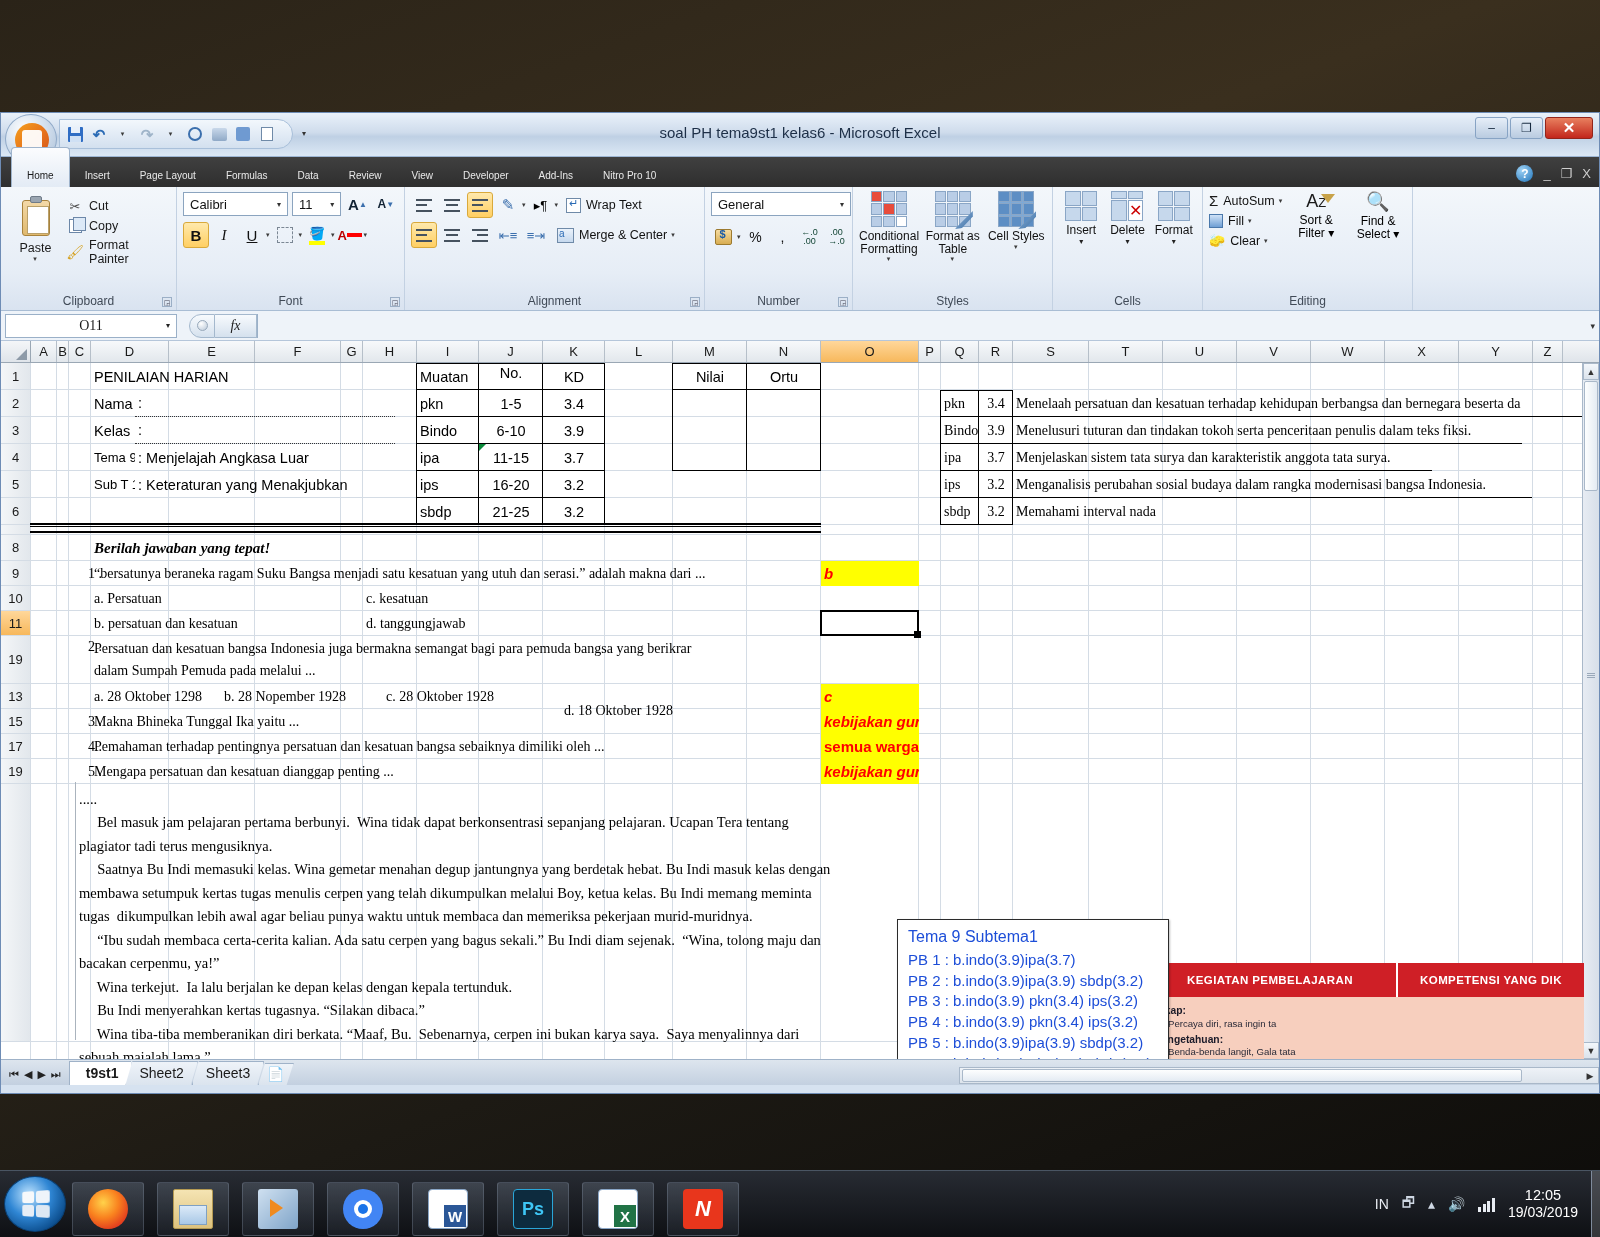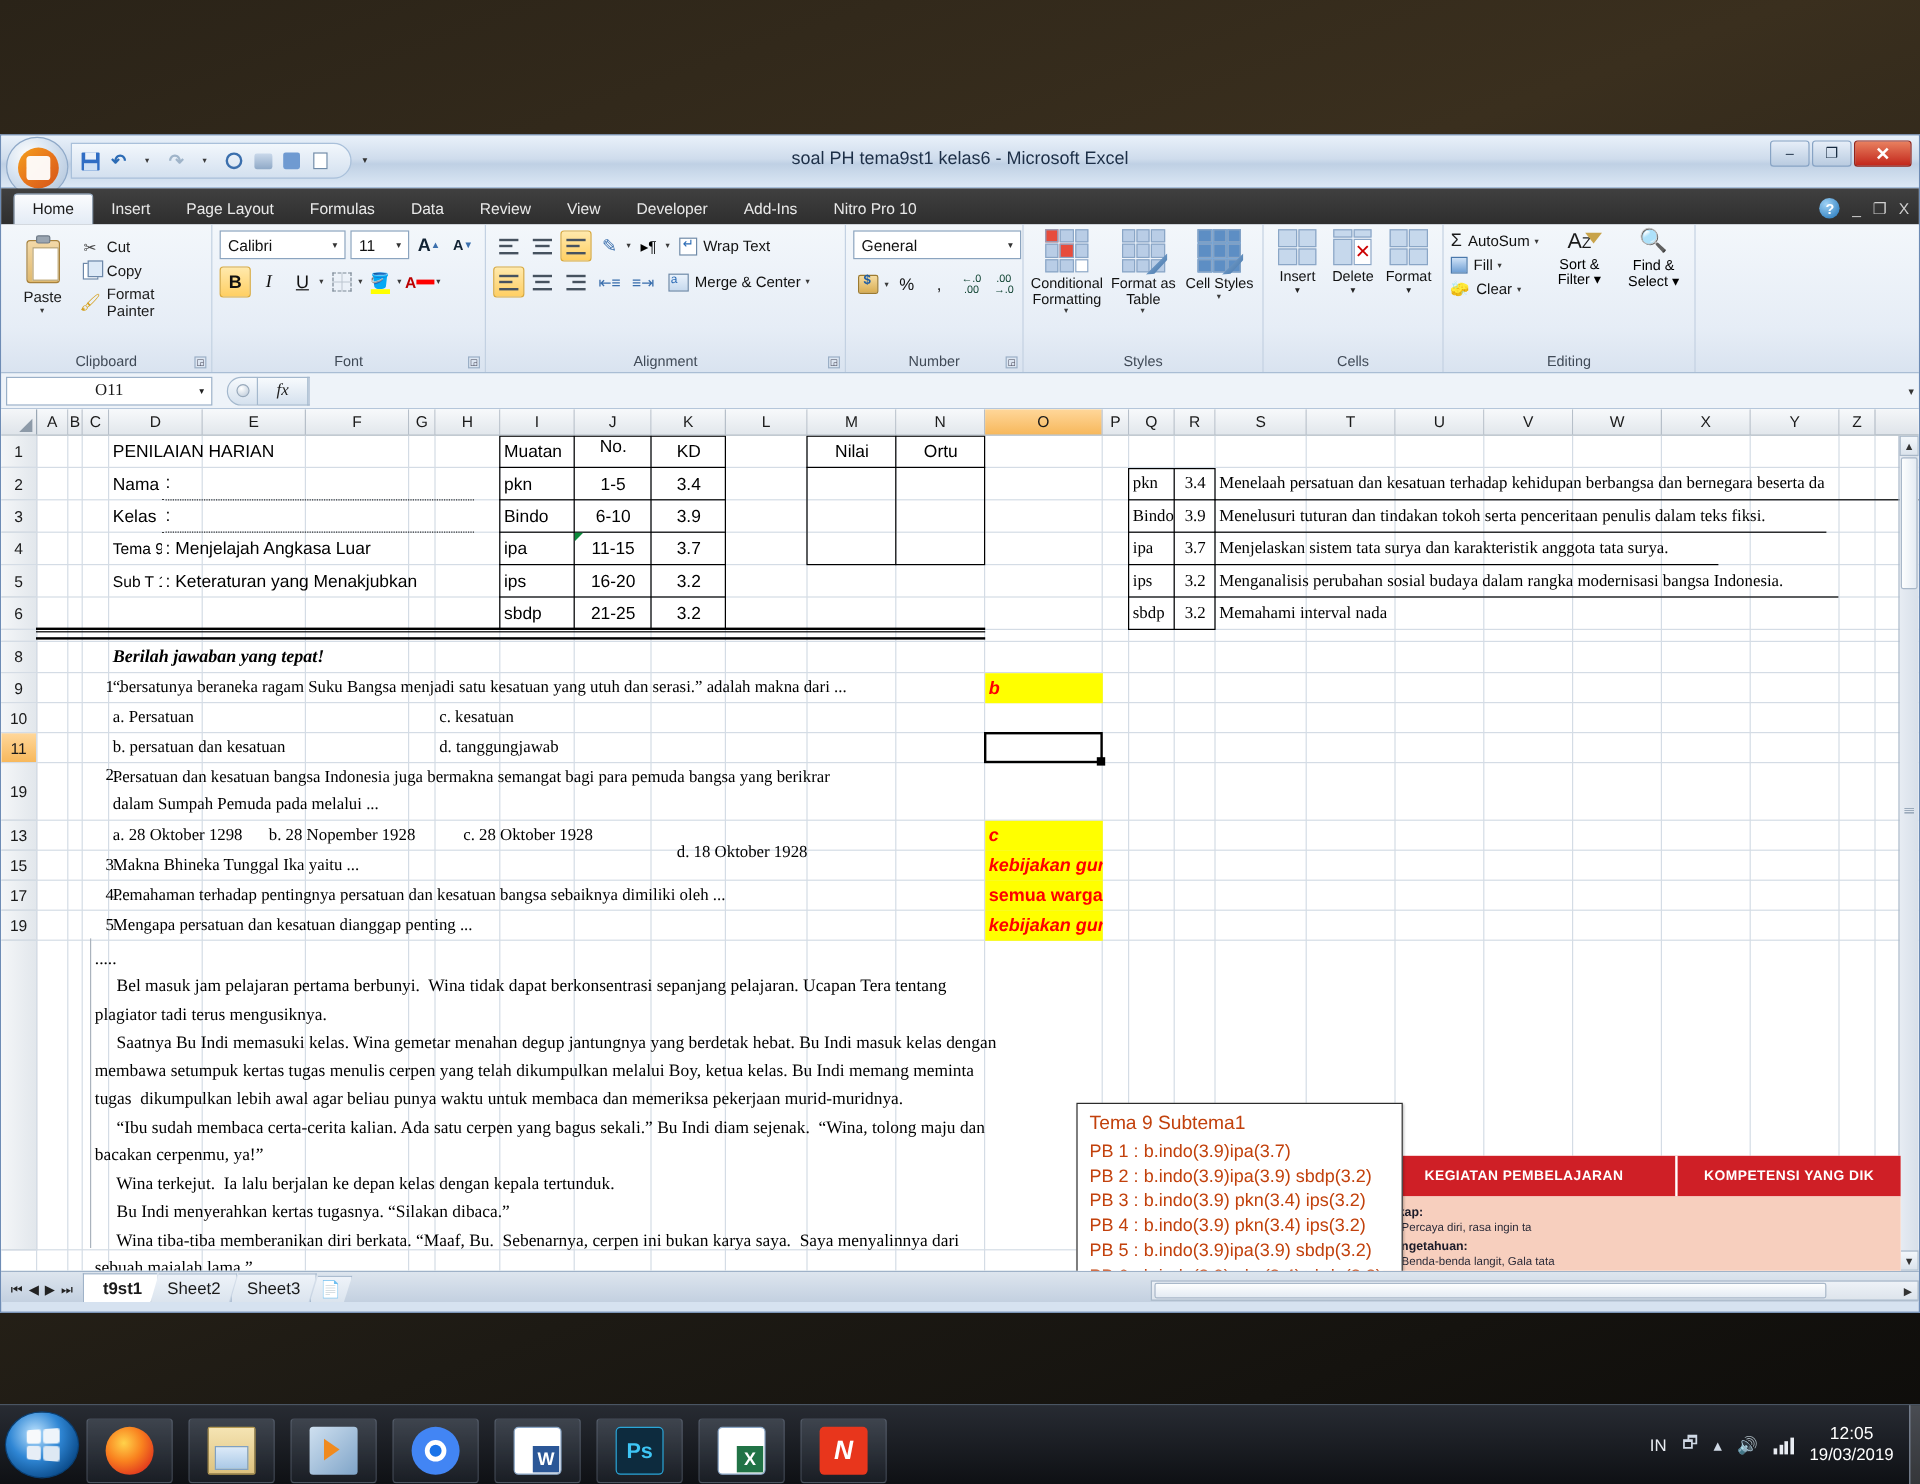--- a/index.html
+++ b/index.html
@@ -79,21 +79,21 @@
     background:linear-gradient(to bottom,#e6eef8,#b9cbe0);
     display:flex; align-items:center; justify-content:center; font-size:12px; color:#16293f; }
   .wb.close { width:48px; background:linear-gradient(to bottom,#e8805f,#c2261b);
     border-color:#93241a; color:#fff; font-weight:bold; font-size:15px; }
 
   
   .ribbon-tabs {
     height:30px; background:linear-gradient(to bottom,#404040,#2e2e2e);
     display:flex; align-items:flex-end; padding-left:10px; position:relative;
   }
-  .rtab { padding:4px 15px 6px; font-size:13px; color:#e9e9e9; border-radius:4px 4px 0 0; }
+  .rtab { padding:22px 15px 6px; font-size:10px; color:#e9e9e9; border-radius:4px 4px 0 0; }
   .rtab.active { background:linear-gradient(to bottom,#fbfcfe,#e3ebf5); color:#1a1a1a; border:1px solid #9fb4cc; border-bottom:none; }
   .ribbon-right { position:absolute; right:8px; bottom:5px; display:flex; align-items:center; gap:10px; }
   .help-ic { width:17px; height:17px; border-radius:50%;
     background:radial-gradient(circle at 35% 30%,#9fd2f5,#1d72b8);
     color:#fff; font-size:12px; font-weight:bold; display:flex; align-items:center; justify-content:center; }
   .mini-btn { font-size:13px; color:#cfcfcf; }
 
   
   .ribbon {
     height:124px; position:relative;
@@ -253,21 +253,21 @@
   .hl-yellow { background:#ffff00; }
   .red-italic { color:#ff0000; font-style:italic; font-weight:bold; font-family:"Liberation Sans", sans-serif; }
   .red-plain { color:#ff0000; font-weight:bold; font-family:"Liberation Sans", sans-serif; }
 
   .selbox { position:absolute; border:2.5px solid #000; background:#fff; z-index:6; }
   .selbox:after { content:""; position:absolute; right:-4px; bottom:-4px; width:7px; height:7px; background:#000; }
 
   
   #comment-popup {
     position:absolute; z-index:20; background:#fff; border:1.5px solid #2b2b2b;
-    padding:6px 10px 8px; font-size:15px; color:#c2410c; line-height:1.38;
+    padding:6px 10px 8px; font-size:15px; color:#1d4ed8; line-height:1.38;
     box-shadow:1px 1px 2px rgba(0,0,0,.25);
   }
   #comment-popup .cp-title { font-size:16px; margin-bottom:2px; }
   #comment-popup .cp-line { white-space:nowrap; }
 
   
   #picture-obj { position:absolute; z-index:15; overflow:hidden; background:#fff; }
   .pic-hdr { display:flex; background:#cf1f26; color:#fff; height:34px; }
   .pic-hdr div { display:flex; align-items:center; justify-content:center;
     font-size:11.5px; font-weight:bold; letter-spacing:.4px; }

